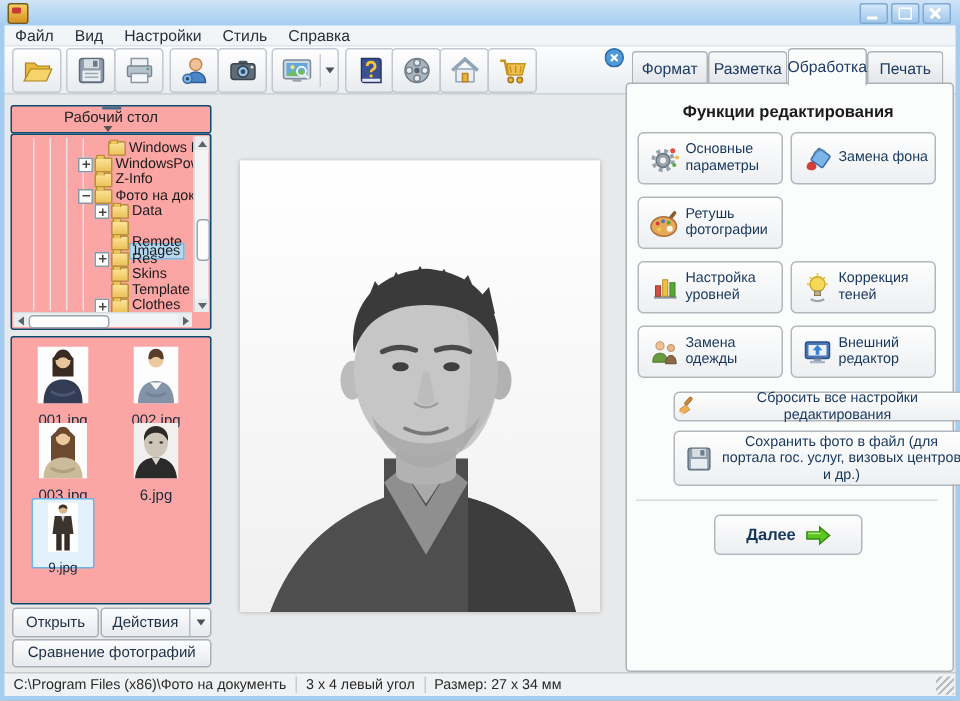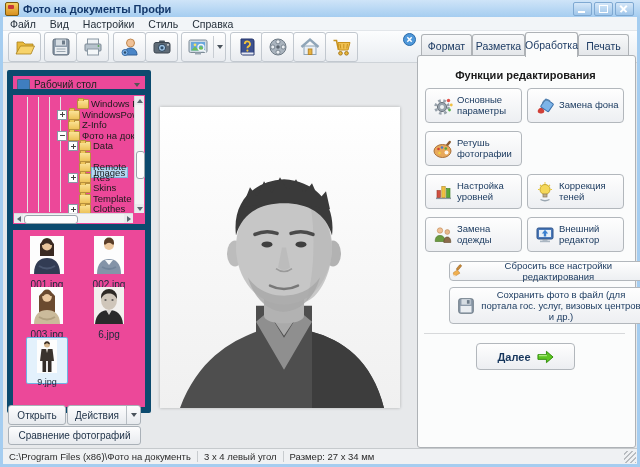--- a/index.html
+++ b/index.html
@@ -29,21 +29,21 @@
   .tbtn{position:absolute;top:1px;width:31px;height:28px;border:1px solid #c2c8cf;border-radius:3px;
         background:linear-gradient(#ffffff,#e8ebef);display:flex;align-items:center;justify-content:center;cursor:pointer;}
   .tbtn.wide{width:43px;}
   .tb-divider{position:absolute;right:11px;top:3px;bottom:3px;width:1px;background:#c8cdd3;}
   .caret-down{width:0;height:0;border-left:3.5px solid transparent;border-right:3.5px solid transparent;border-top:4px solid #4a535c;}
   .tbtn .caret-pos{position:absolute;right:2px;top:12px;}
   .panelx{position:absolute;left:400px;top:1px;width:13px;height:13px;cursor:pointer;}
   
   .content{position:absolute;left:3px;top:63px;width:634px;height:385px;background:#e7e9eb;}
   
-  .lbox{position:absolute;background:#ec4899;border:6px solid #0c4a6e;border-radius:2px;}
+  .lbox{position:absolute;background:#fca5a5;border:1px solid #0c4a6e;border-radius:2px;flex-direction:column;}
   .locdrop{left:7px;top:70px;width:132px;height:17px;display:flex;align-items:center;cursor:pointer;}
   .loc-mon{width:11px;height:9px;border:1px solid #4a6a8a;background:#3f7ec0;margin:0 4px 0 4px;border-radius:1px;}
   .loc-label{font-size:10px;color:#222;flex:1;}
   .locdrop .caret-down{margin-right:5px;border-top-color:#555;}
   .treebox{left:7px;top:89px;width:132px;height:129px;overflow:hidden;}
   .gline{position:absolute;top:2px;bottom:12px;width:1px;background:#e4e4e4;}
   .trow{position:absolute;left:0;height:11px;width:100%;white-space:nowrap;}
   .exp{position:absolute;top:1px;width:8px;height:8px;border:1px solid #8a98a4;background:#fff;cursor:pointer;}
   .exp::before{content:"";position:absolute;left:1.5px;top:3.5px;width:5px;height:1px;background:#444;}
   .exp.plus::after{content:"";position:absolute;left:3.5px;top:1.5px;width:1px;height:5px;background:#444;}
@@ -110,21 +110,20 @@
   .grip{position:absolute;right:1px;bottom:1px;width:12px;height:12px;
         background:repeating-linear-gradient(135deg,transparent 0 2px,#b8bcc0 2px 3.5px);}
 </style>
 </head>
 <body>
 
 <div id="window">
 
   <div class="titlebar">
     <span class="appicon"></span>
-    <span class="title">Фото на документы Профи</span>
     <span class="winbtns">
       <span class="winbtn">
           <i class="g-min"></i>
         </span>
       <span class="winbtn">
           <i class="g-max"></i>
         </span>
       <span class="winbtn">
           <i class="g-x1"></i>
           <i class="g-x2"></i>

